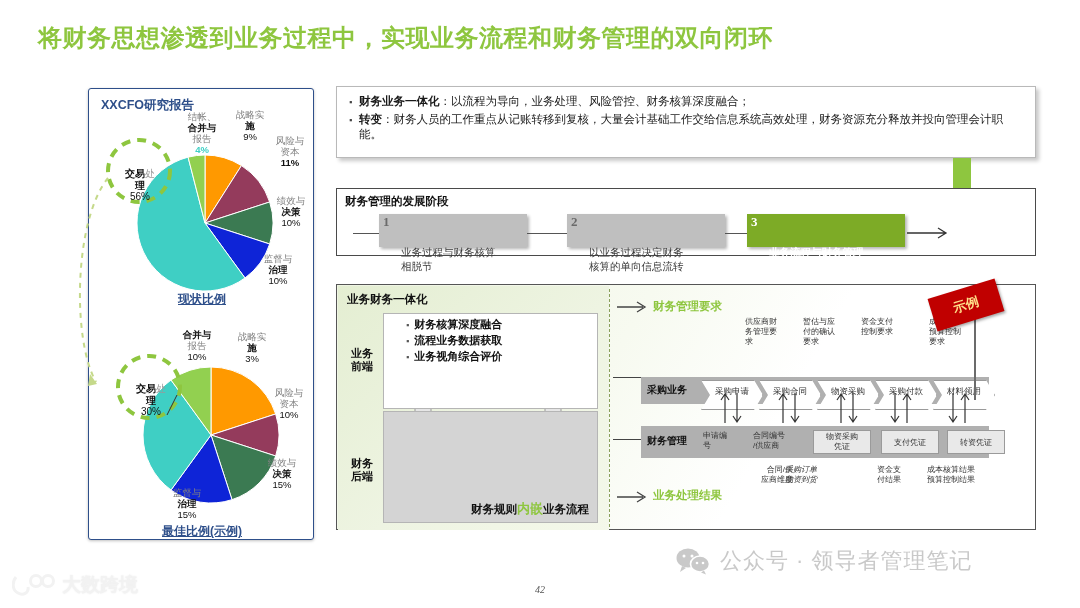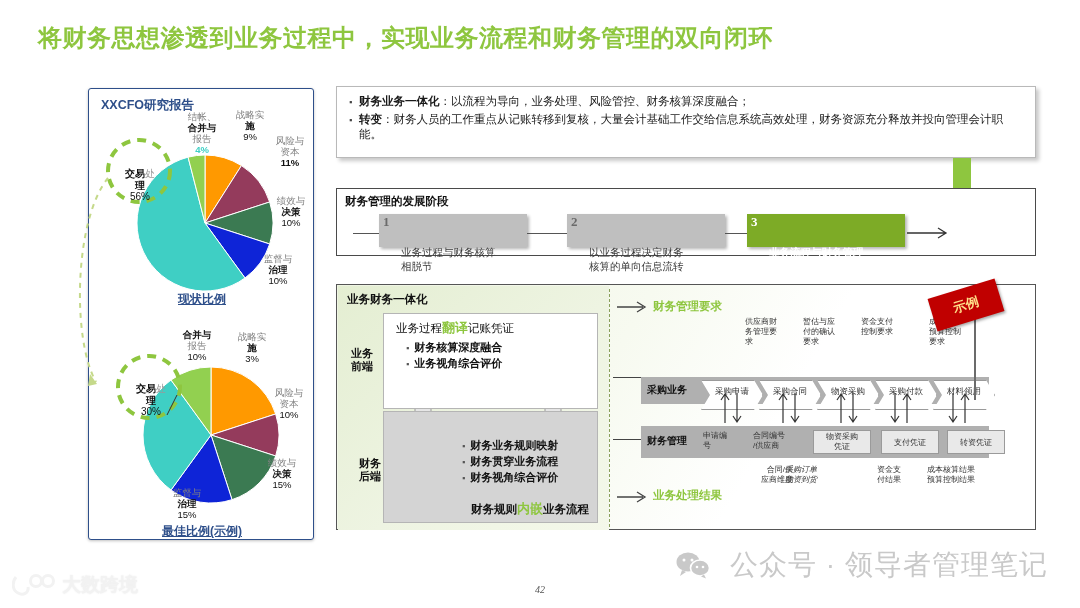--- a/index.html
+++ b/index.html
@@ -187,22 +187,22 @@
   }
 
   
   #pageno {
     position:absolute; left:0; top:584px; width:1080px; text-align:center;
     font-size:10px; color:#555; font-style:italic;
     font-family:"Liberation Serif",serif;
   }
   #wechat {
     position:absolute; left:676px; top:546px;
-    display:flex; align-items:center; gap:20px;
-    color:#c9c9c9; font-size:28px; letter-spacing:1px;
+    display:flex; align-items:center; gap:10px;
+    color:#c9c9c9; font-size:22px; letter-spacing:1px;
   }
   #brand {
     position:absolute; left:12px; top:572px;
     display:flex; align-items:center; gap:6px;
     color:#f2f2f2; font-size:19px; font-weight:bold;
     text-shadow:0 0 2px rgba(0,0,0,.08);
   }
 </style>
 </head>
 <body>
@@ -347,47 +347,40 @@
   </div>
 
   <div id="main-panel">
     <div id="left-green-bg"></div>
     <div id="panel-divider"></div>
 
     <div id="integration-title">业务财务一体化</div>
 
     <div class="side-lbl" style="left:8px; top:62px; width:34px;">业务
 前端</div>
-    <div class="side-lbl" style="left:16px; top:172px; width:34px;">财务
+    <div class="side-lbl" style="left:8px; top:172px; width:34px;">财务
 后端</div>
 
     <svg style="position:absolute;left:196px;top:52px;" width="40" height="112">
       <path d="M20 2 L38 28 H28 V110 H12 V28 H2 Z" fill="#e6e6e6" stroke="#9a9a9a" stroke-width="1"></path>
     </svg>
 
     <svg style="position:absolute;left:66px;top:96px;" width="40" height="110">
       <path d="M12 0 H28 V80 H38 L20 106 L2 80 H12 Z" fill="#e6e6e6" stroke="#9a9a9a" stroke-width="1"></path>
     </svg>
 
     <div id="white-box">
-      <div class="box-head" style="margin:5px 0 0 12px;">
-        <span>业务过程</span><span class="hlg">翻译</span><span>记账凭证</span>
-      </div>
       <ul class="blist" style="margin-left:22px;">
         <li>财务核算深度融合</li>
+        <li>流程业务数据获取</li>
         <li>业务视角综合评价</li>
       </ul>
     </div>
 
     <div id="grey-box">
-      <ul class="blist" style="margin:26px 0 0 78px;">
-        <li>财务业务规则映射</li>
-        <li>财务贯穿业务流程</li>
-        <li>财务视角综合评价</li>
-      </ul>
       <div class="box-foot">
         <span>财务规则</span><span class="hlg">内嵌</span><span>业务流程</span>
       </div>
     </div>
 
     <svg style="position:absolute;left:280px;top:14px;" width="34" height="16">
       <path d="M0 8 H26 M20 3 L28 8 L20 13" stroke="#444" stroke-width="1.3" fill="none"></path>
     </svg>
     <div class="rowhead" style="left:316px; top:14px;">财务管理要求</div>
 

